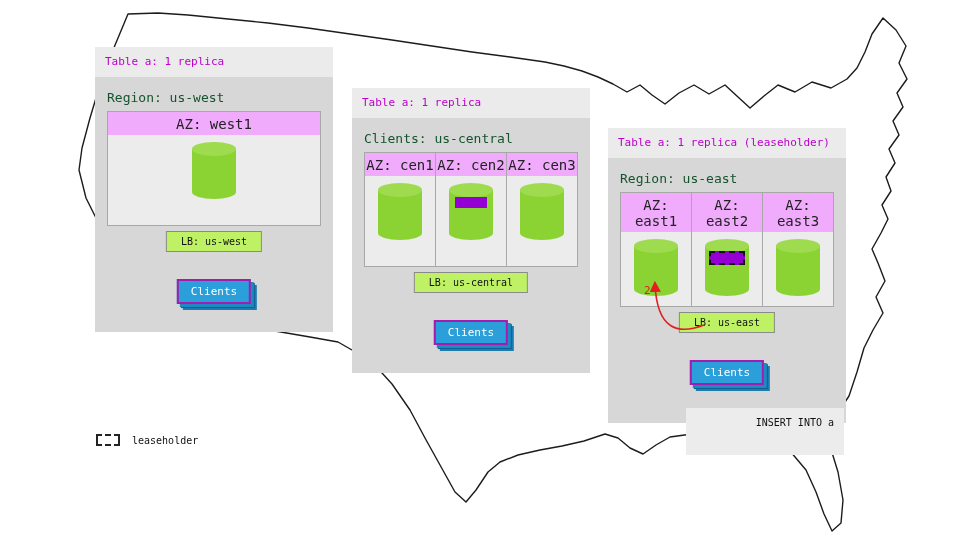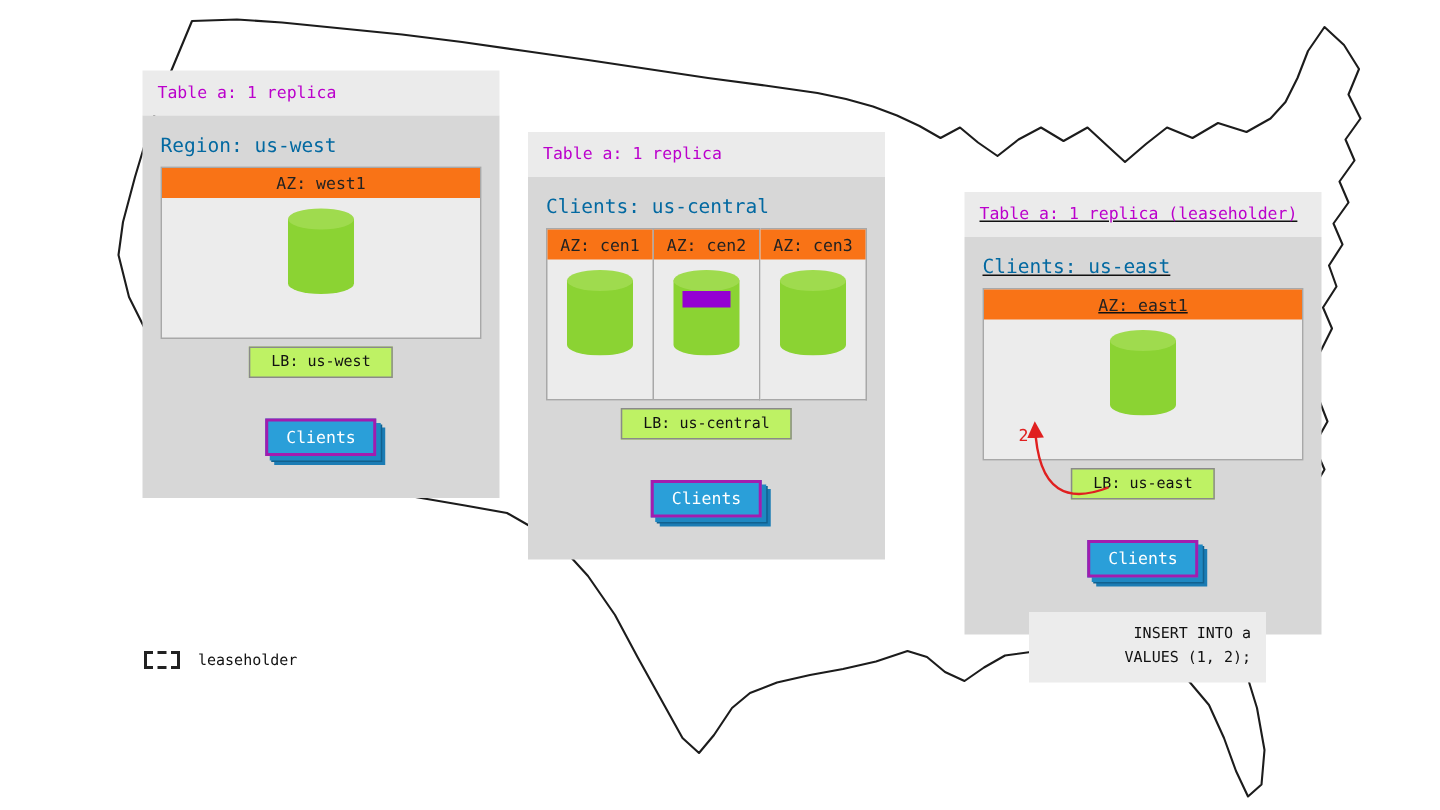--- a/index.html
+++ b/index.html
@@ -11,31 +11,31 @@
   .map-svg { position:absolute; left:0; top:0; z-index:0; }
 
   
   .panel { position:absolute; z-index:2; width:238px; }
   .panel-header {
     height:30px; background:#ebebeb; color:#bb00cc;
     font-size:11px; line-height:30px; padding:0 10px;
     white-space:nowrap; overflow:hidden;
   }
   .panel-body { position:relative; background:#d7d7d7; }
-  .region-title { font-size:13px; color:#0369a1; padding:13px 12px 6px; }
+  .region-title { font-size:13px; color:#14532d; padding:13px 12px 6px; }
 
   .az-row { display:flex; margin:0 12px; height:115px; }
   .az-col {
     flex:1; border:1px solid #a8a8a8; background:#ececec;
     display:flex; flex-direction:column; align-items:center;
   }
   .az-col + .az-col { border-left:none; }
   .az-label {
-    width:100%; text-align:center; font-size:11px; color:#222;
-    background:#f97316; padding:4px 0 3px;
+    width:100%; text-align:center; font-size:14px; color:#222;
+    background:#f0abfc; padding:4px 0 3px;
   }
   .cyl-wrap { position:relative; margin-top:6px; width:46px; height:58px; }
   .replica {
     position:absolute; left:50%; transform:translateX(-50%);
     top:15px; width:32px; height:11px; background:#9400d3; z-index:3;
   }
   .replica.leaseholder { border:2px dashed #111; width:36px; height:14px; top:13px; }
 
   .lb-box {
     position:absolute; left:50%; transform:translateX(-50%); top:154px;
@@ -45,21 +45,21 @@
   .clients-btn {
     position:absolute; left:50%; transform:translateX(-50%); top:202px;
     background:#2a9fd9; color:#fff; border:2px solid #a21caf;
     font-family:"DejaVu Sans Mono", monospace; font-size:11px;
     padding:4px 12px; cursor:pointer; z-index:2;
     box-shadow:3px 3px 0 0 #1e88c2, 4px 4px 0 0 #11618f, 6px 6px 0 0 #1b7cb4;
   }
 
   .panel-west    { left:95px;  top:47px;  }
   .panel-central { left:352px; top:88px;  }
-  .panel-east    { left:643px; top:128px;text-decoration:underline; }
+  .panel-east    { left:608px; top:128px; }
   .panel-west .panel-body, .panel-central .panel-body { height:255px; }
   .panel-east .panel-body { height:265px; }
 
   
   .east-arrow-svg { position:absolute; left:0; top:0; z-index:4; pointer-events:none; }
   .arrow-num {
     position:absolute; left:36px; top:126px; color:#e02020;
     font-size:11px; z-index:4;
   }
 
@@ -162,24 +162,44 @@
       <div class="lb-box">LB: us-central</div>
       <button class="clients-btn">Clients</button>
     </div>
   </section>
 
   <section class="panel panel-east">
     <header class="panel-header">
       <span>Table a: 1 replica (leaseholder)</span>
     </header>
     <div class="panel-body">
-      <div class="region-title">Clients: us-east</div>
+      <div class="region-title">Region: us-east</div>
       <div class="az-row">
         <div class="az-col">
           <div class="az-label">AZ: east1</div>
+          <div class="cyl-wrap">
+            <svg width="46" height="58" viewBox="0 0 46 58">
+              <path d="M1 8 v43 a22 7 0 0 0 44 0 V8" fill="#8bd333"></path>
+              <ellipse cx="23" cy="8" rx="22" ry="7" fill="#9fdb4e"></ellipse>
+            </svg>
+            
+          </div>
+        </div>
+        <div class="az-col">
+          <div class="az-label">AZ: east2</div>
+          <div class="cyl-wrap">
+            <svg width="46" height="58" viewBox="0 0 46 58">
+              <path d="M1 8 v43 a22 7 0 0 0 44 0 V8" fill="#8bd333"></path>
+              <ellipse cx="23" cy="8" rx="22" ry="7" fill="#9fdb4e"></ellipse>
+            </svg>
+            <div class="replica leaseholder"></div>
+          </div>
+        </div>
+        <div class="az-col">
+          <div class="az-label">AZ: east3</div>
           <div class="cyl-wrap">
             <svg width="46" height="58" viewBox="0 0 46 58">
               <path d="M1 8 v43 a22 7 0 0 0 44 0 V8" fill="#8bd333"></path>
               <ellipse cx="23" cy="8" rx="22" ry="7" fill="#9fdb4e"></ellipse>
             </svg>
             
           </div>
         </div>
       </div>
 
@@ -193,21 +213,20 @@
       </svg>
       <div class="arrow-num">2</div>
 
       <div class="lb-box">LB: us-east</div>
       <button class="clients-btn">Clients</button>
     </div>
   </section>
 
   <div class="sql-note">
     <div>INSERT INTO a</div>
-    <div>VALUES (1, 2);</div>
   </div>
 
   <div class="legend">
     <span class="legend-swatch"></span>
     <span class="legend-label">leaseholder</span>
   </div>
 
 </div>
 
 </body></html>

